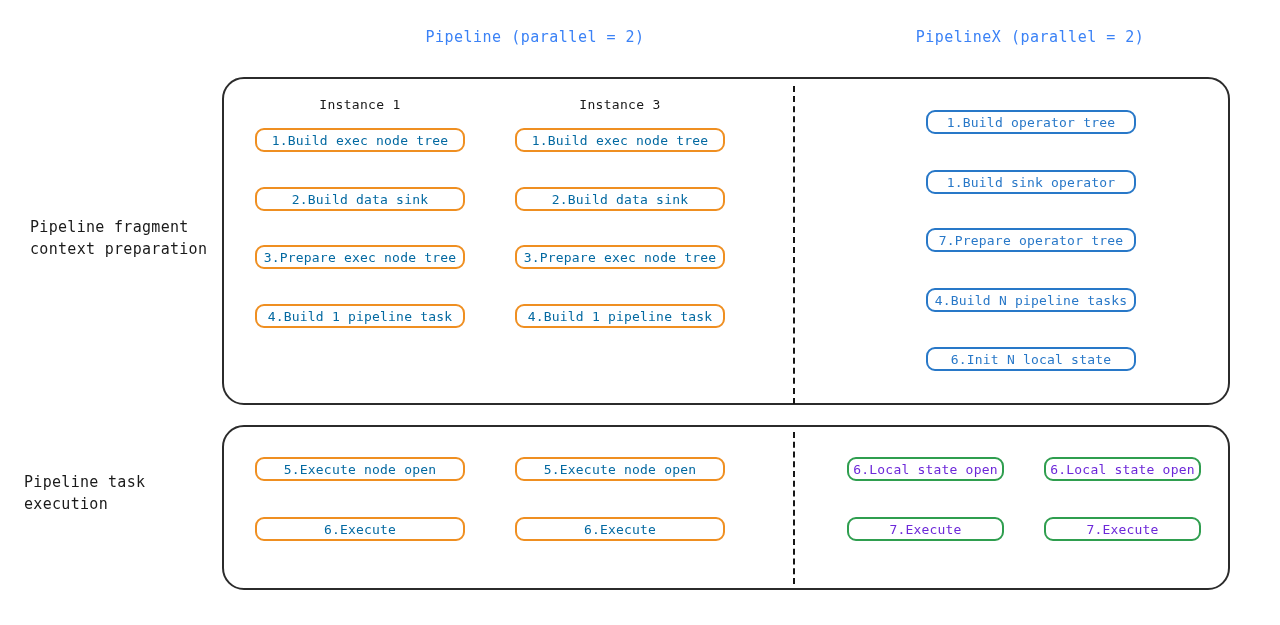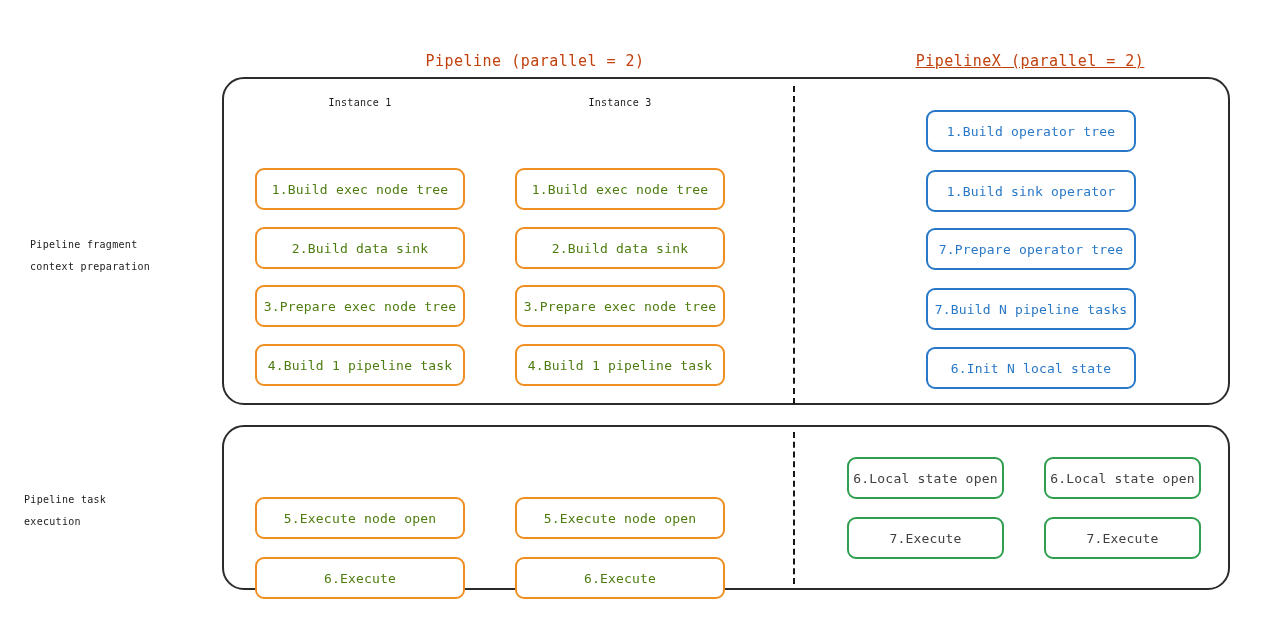--- a/index.html
+++ b/index.html
@@ -12,38 +12,36 @@
     height: 625px;
     position: relative;
     font-family: "DejaVu Sans Mono", "Liberation Mono", monospace;
     overflow: hidden;
   }
 
   
   .col-header {
     position: absolute;
     font-size: 15px;
-    color: #c2410c;
+    color: #3b82f6;
     letter-spacing: 0.5px;
     white-space: nowrap;
     text-align: center;
-    margin-top: 24px;
   }
   #hdr-pipeline  { left: 340px; top: 28px; width: 390px; }
-  #hdr-pipelinex { left: 835px; top: 28px; width: 390px; text-decoration: underline; }
+  #hdr-pipelinex { left: 835px; top: 28px; width: 390px; }
 
   
   .row-label {
     position: absolute;
-    font-size: 10px;
+    font-size: 15px;
     line-height: 22px;
     color: #1a1a1a;
     white-space: pre-line;
     letter-spacing: 0.3px;
-    margin-top: 18px;
   }
   #label-prep { left: 30px; top: 216px; width: 200px; }
   #label-exec { left: 24px; top: 471px; width: 200px; }
 
   
   .container-box {
     position: absolute;
     border: 2px solid #2b2b2b;
     border-radius: 22px;
     box-sizing: border-box;
@@ -57,21 +55,21 @@
     position: absolute;
     width: 0;
     border-left: 2px dashed #151515;
   }
   #divider-top    { left: 793px; top: 86px;  height: 318px; }
   #divider-bottom { left: 793px; top: 432px; height: 152px; }
 
   
   .instance-header {
     position: absolute;
-    font-size: 10px;
+    font-size: 13px;
     color: #1a1a1a;
     text-align: center;
     white-space: nowrap;
     letter-spacing: 0.3px;
   }
   #inst1-hdr { left: 255px; top: 97px; width: 210px; }
   #inst2-hdr { left: 515px; top: 97px; width: 210px; }
 
   
   .step {
@@ -79,25 +77,25 @@
     box-sizing: border-box;
     border: 2px solid;
     border-radius: 9px;
     background: #ffffff;
     display: flex;
     align-items: center;
     justify-content: center;
     font-size: 13px;
     letter-spacing: 0.2px;
     white-space: nowrap;
-    height: 42px;
+    height: 24px;
   }
-  .step.orange { border-color: #ef8f21; color: #4d7c0f; margin-top: 40px; }
+  .step.orange { border-color: #ef8f21; color: #0369a1; }
   .step.blue   { border-color: #2878c8; color: #2878c8; }
-  .step.green  { border-color: #2f9e4f; color: #404040; }
+  .step.green  { border-color: #2f9e4f; color: #6d28d9; }
 
   
   .c1 { left: 255px; width: 210px; }
   .c2 { left: 515px; width: 210px; }
   .c3 { left: 926px; width: 210px; }
   .g1 { left: 847px; width: 157px; }
   .g2 { left: 1044px; width: 157px; }
 </style>
 </head>
 <body>
@@ -123,21 +121,21 @@
 <div class="step orange c1" style="top:304px">4.Build 1 pipeline task</div>
 
 <div class="step orange c2" style="top:128px">1.Build exec node tree</div>
 <div class="step orange c2" style="top:187px">2.Build data sink</div>
 <div class="step orange c2" style="top:245px">3.Prepare exec node tree</div>
 <div class="step orange c2" style="top:304px">4.Build 1 pipeline task</div>
 
 <div class="step blue c3" style="top:110px">1.Build operator tree</div>
 <div class="step blue c3" style="top:170px">1.Build sink operator</div>
 <div class="step blue c3" style="top:228px">7.Prepare operator tree</div>
-<div class="step blue c3" style="top:288px">7.Build N pipeline tasks</div>
+<div class="step blue c3" style="top:288px">4.Build N pipeline tasks</div>
 <div class="step blue c3" style="top:347px">6.Init N local state</div>
 
 <div class="container-box" id="container-exec"></div>
 
 <div class="divider" id="divider-bottom"></div>
 
 <div class="step orange c1" style="top:457px">5.Execute node open</div>
 <div class="step orange c1" style="top:517px">6.Execute</div>
 
 <div class="step orange c2" style="top:457px">5.Execute node open</div>

